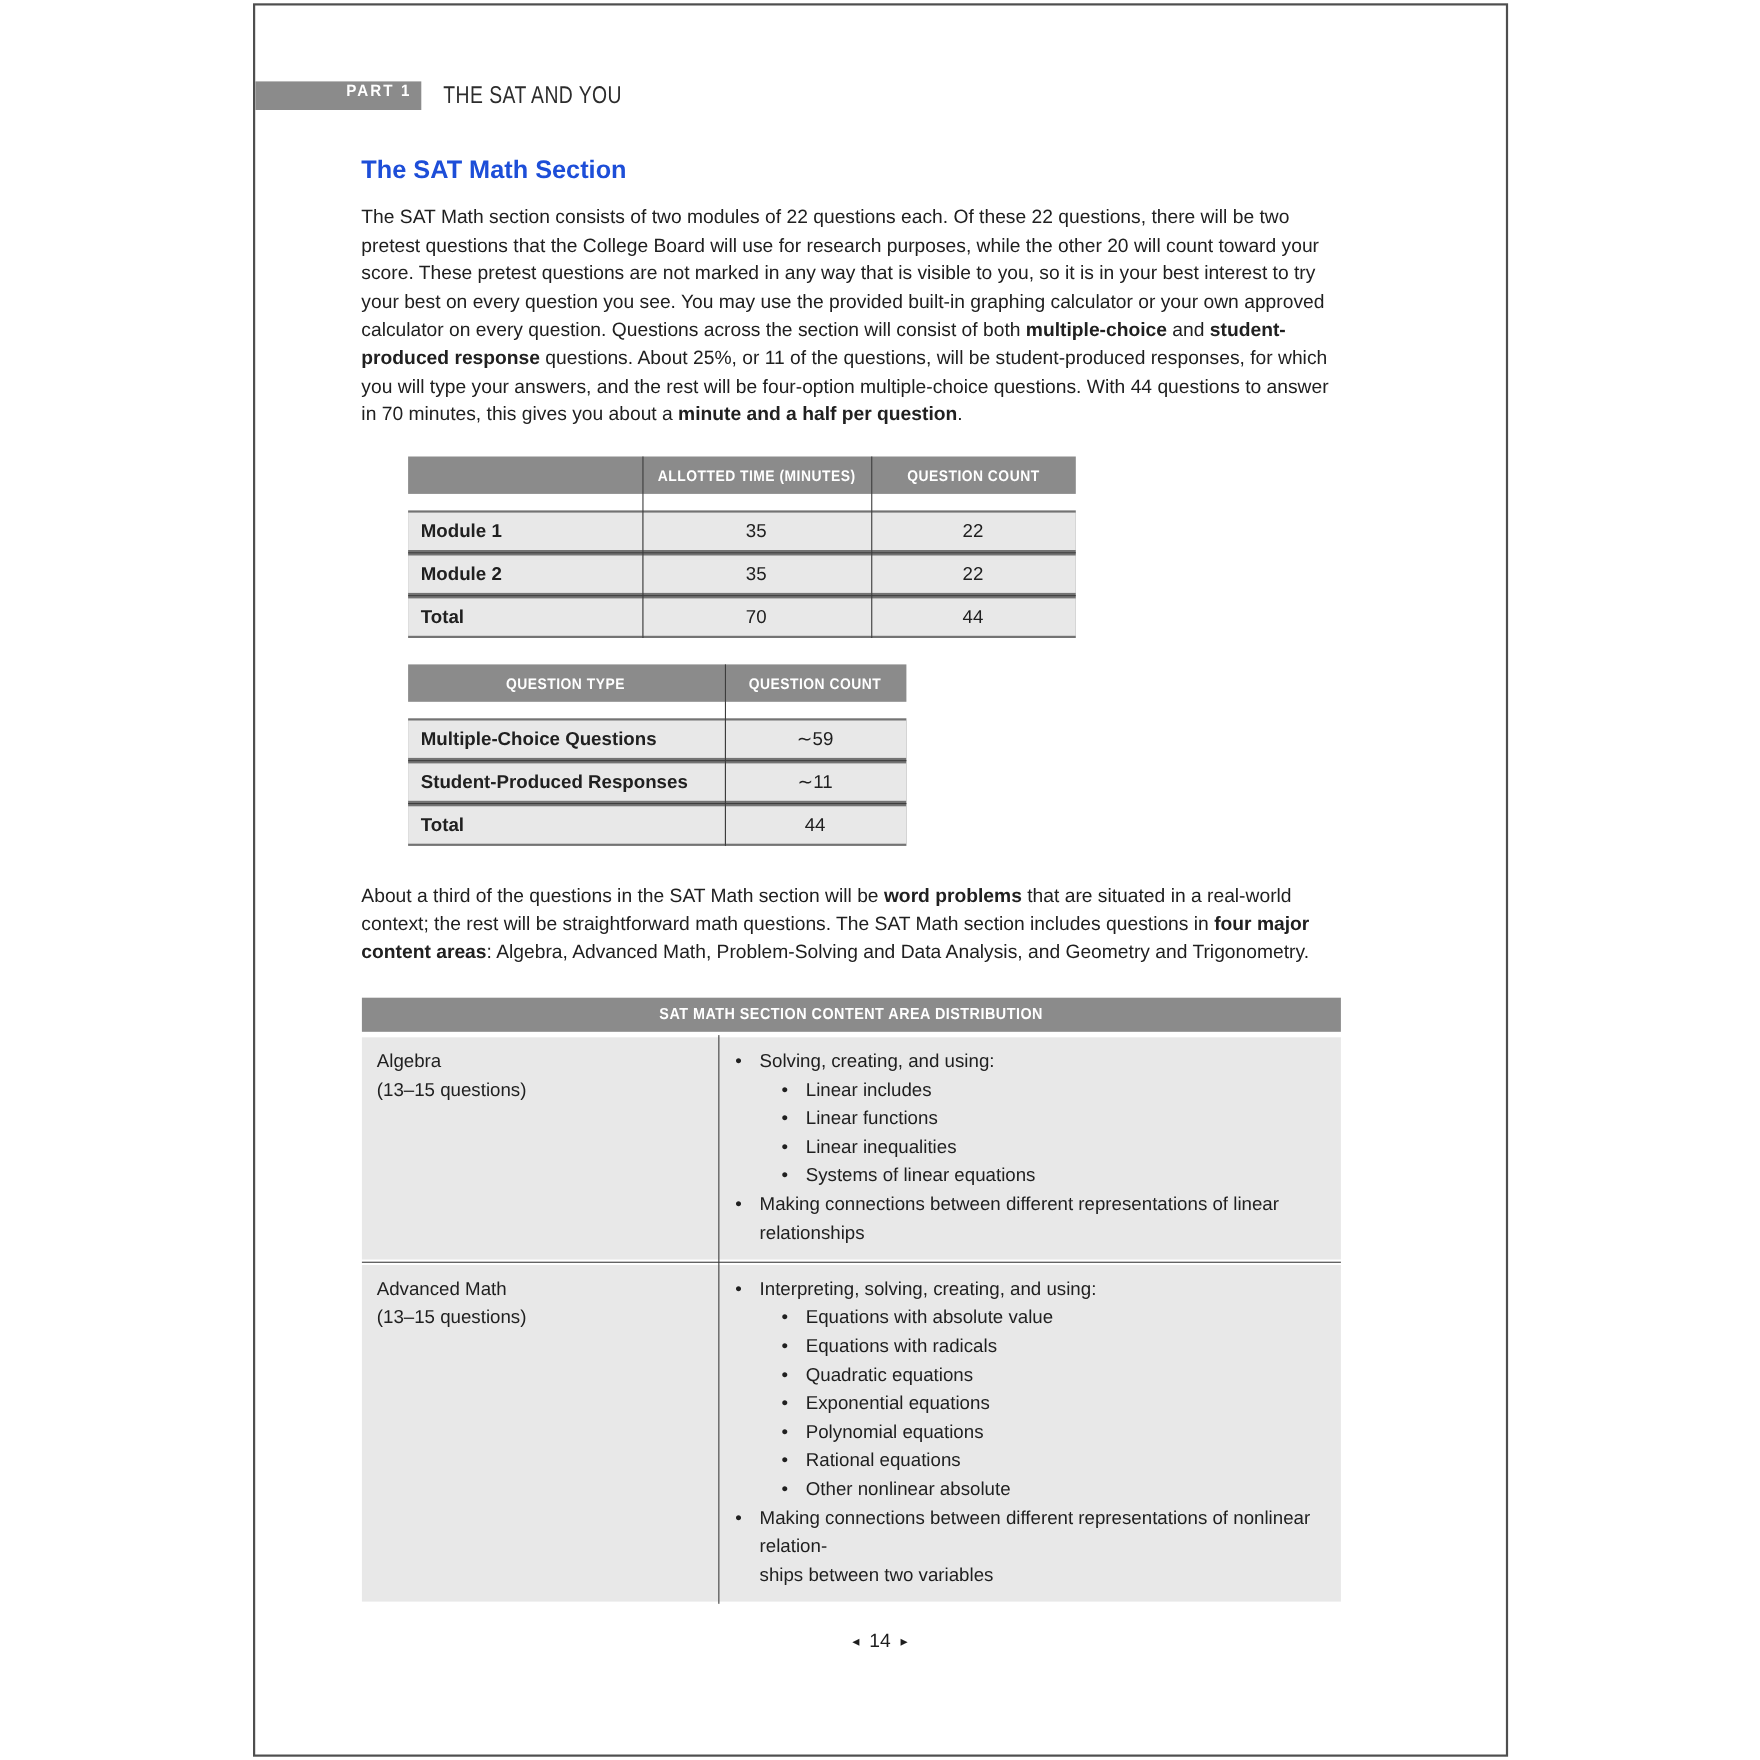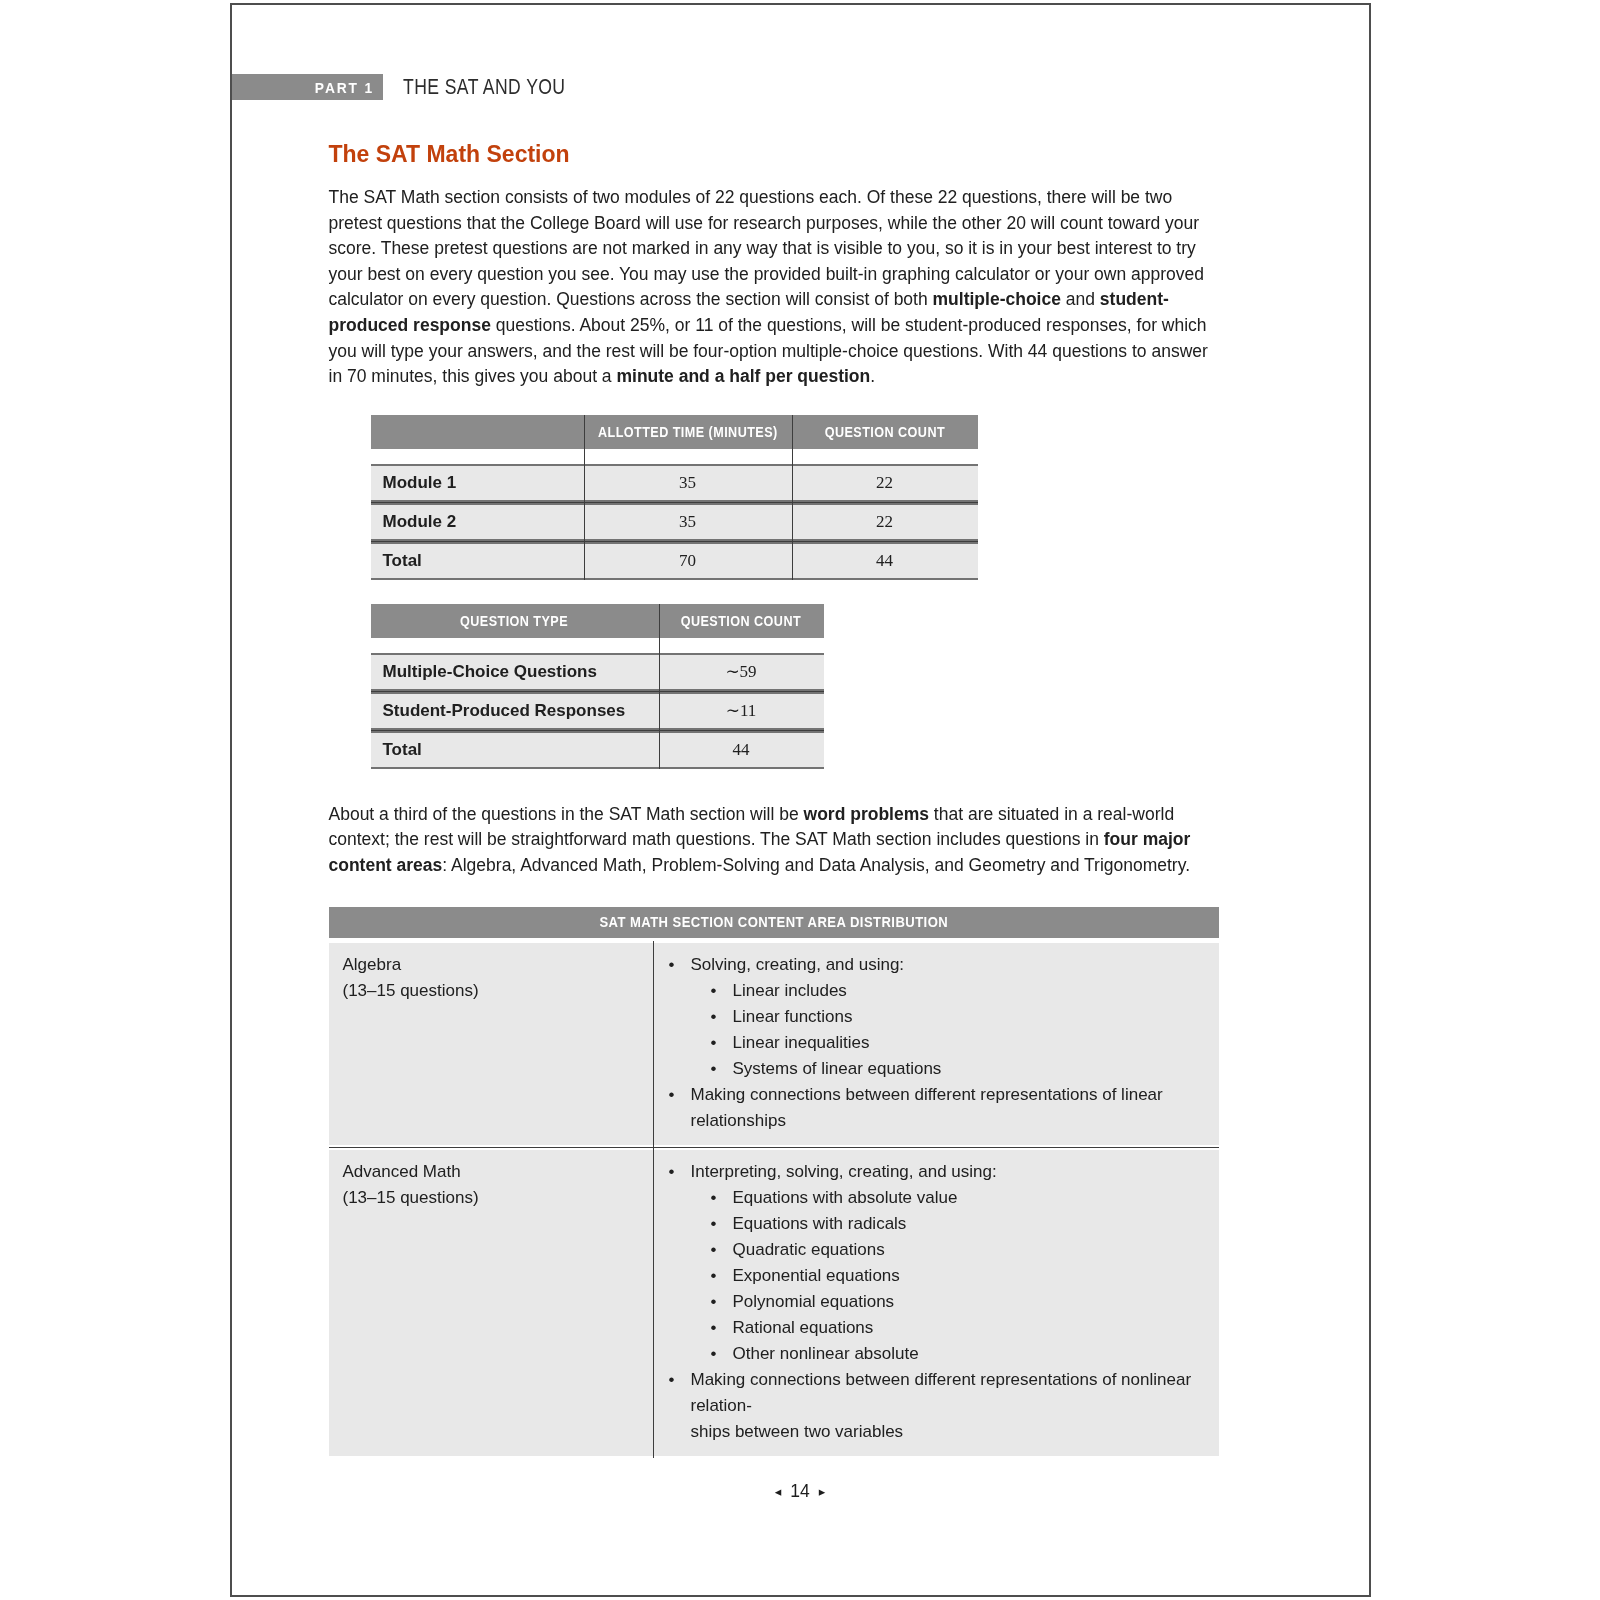--- a/index.html
+++ b/index.html
@@ -15,38 +15,38 @@
     border: 2px solid #4e4e4e;
     background: #ffffff;
     box-sizing: border-box;
     overflow: hidden;
   }
   
   .part-bar {
     position: absolute; top: 69px; left: 0;
     width: 151px; height: 26px;
     background: var(--header-bar, #8b8b8b);
-    display: flex; align-items: center; justify-content: flex-end;
+    display: flex; align-items: flex-start; justify-content: flex-end;
   }
   .part-label {
     color: #ffffff; font-weight: bold; font-size: 15px;
     letter-spacing: 2px; padding-right: 9px;
     transform: scaleX(0.92); transform-origin: right center;
     white-space: nowrap;
   }
   .part-title {
     position: absolute; top: 69px; left: 171px; height: 26px;
     line-height: 26px; font-size: 22px; color: #2c2c2c;
     letter-spacing: 0.5px;
     transform: scaleX(0.8); transform-origin: left center;
     white-space: nowrap;
   }
   
   .content { position: absolute; left: 97px; top: 136px; width: 890px; }
-  .section-title { font-size: 23px; font-weight: bold; margin: 0 0 17px 0; color: #c2410c; }
+  .section-title { font-size: 23px; font-weight: bold; margin: 0 0 17px 0; color: #1d4ed8; }
   p.bodytext { font-size: 17.5px; line-height: 25.6px; margin: 0 0 25px 0; }
   p.bodytext b { font-weight: bold; }
   
   .tbl { position: relative; margin-left: 42px; font-size: 17px; }
   .t1 { width: 607px; margin-bottom: 24px; }
   .t2 { width: 453px; margin-bottom: 33px; }
   .tbl-head {
     display: flex; height: 34px; align-items: center;
     background: var(--header-bar, #8b8b8b);
     color: #ffffff; font-weight: bold; margin-bottom: 15px;
@@ -54,21 +54,21 @@
   .tbl-head .hc { text-align: center; font-size: 14px; letter-spacing: 0.5px; }
   .tbl-head .hc span { display: inline-block; transform: scaleX(0.9); white-space: nowrap; }
   .trow { display: flex; padding: 2px 0; background: #737373; }
   .trow + .trow { border-top: 1px solid var(--line, #3d3d3d); justify-content: flex-end; }
   .cell {
     background: var(--row-bg, #e8e8e8);
     height: 34px; display: flex; align-items: center;
     box-sizing: border-box;
   }
   .cell.lbl { font-weight: bold; padding-left: 12px; }
-  .cell.num { justify-content: center; font-family: Liberation Serif, serif; }
+  .cell.num { justify-content: center; }
   .t1 .c1 { width: 213px; } .t1 .c2 { width: 208px; } .t1 .c3 { width: 186px; }
   .t2 .c1 { width: 288px; } .t2 .c2 { width: 165px; }
   .vline { position: absolute; top: 0; bottom: 0; width: 1px; background: var(--line, #3d3d3d); }
   .t1 .v1 { left: 213px; } .t1 .v2 { left: 421px; }
   .t2 .v1 { left: 288px; }
   
   .ct { width: 890px; margin-top: 28px; }
   .ct-head {
     height: 31px; background: var(--header-bar, #8b8b8b);
     display: flex; align-items: center; justify-content: center;

